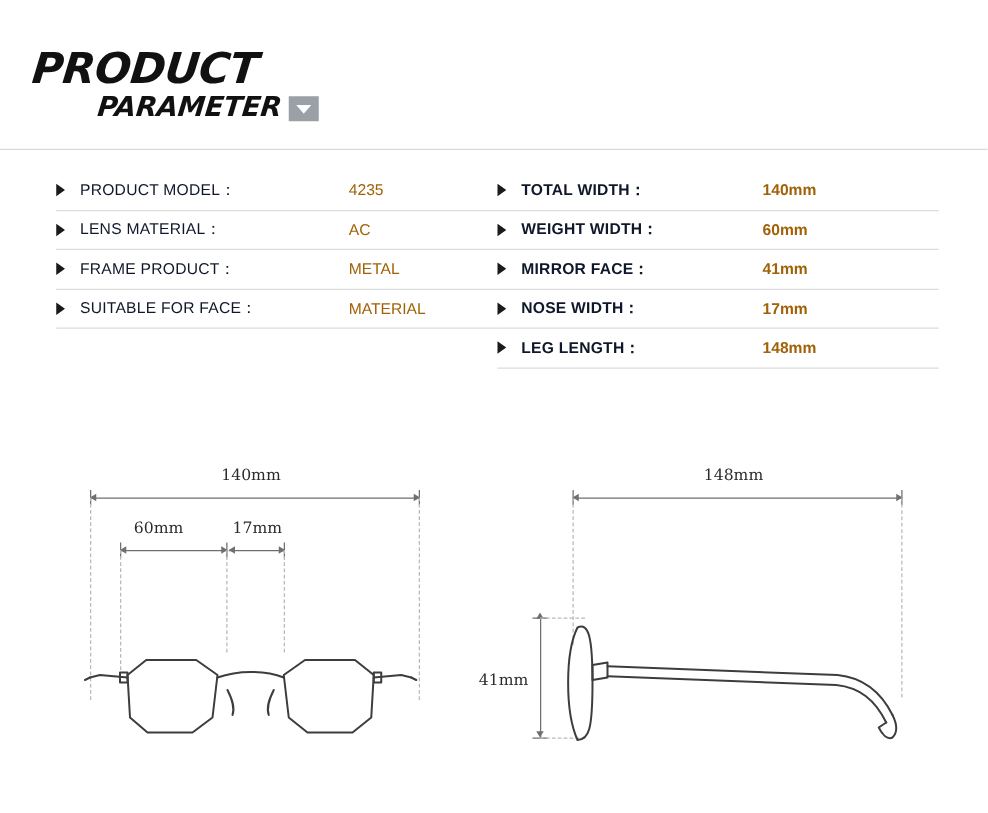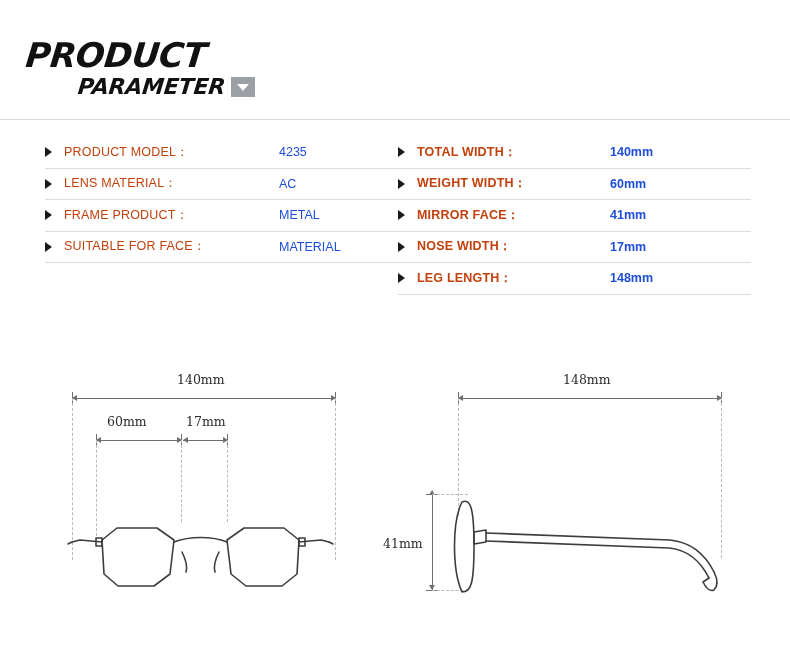--- a/index.html
+++ b/index.html
@@ -109,29 +109,29 @@
     width: 0;
     height: 0;
     border-left: 7px solid #1a1a1a;
     border-top: 5px solid transparent;
     border-bottom: 5px solid transparent;
     margin-right: 12px;
     flex: 0 0 auto;
   }
   .spec-label {
     font-size: 12.5px;
-    color: #c2410c;
+    color: #0f172a;
     letter-spacing: 0.2px;
     white-space: nowrap;
   }
   .spec-value {
     position: absolute;
     left: 234px;
     font-size: 12.5px;
-    color: #1d4ed8;
+    color: #a16207;
     white-space: nowrap;
   }
   .spec-col.right .spec-value {
     left: 212px;
   }
 
   
   .diagram {
     position: absolute;
     left: 0;

